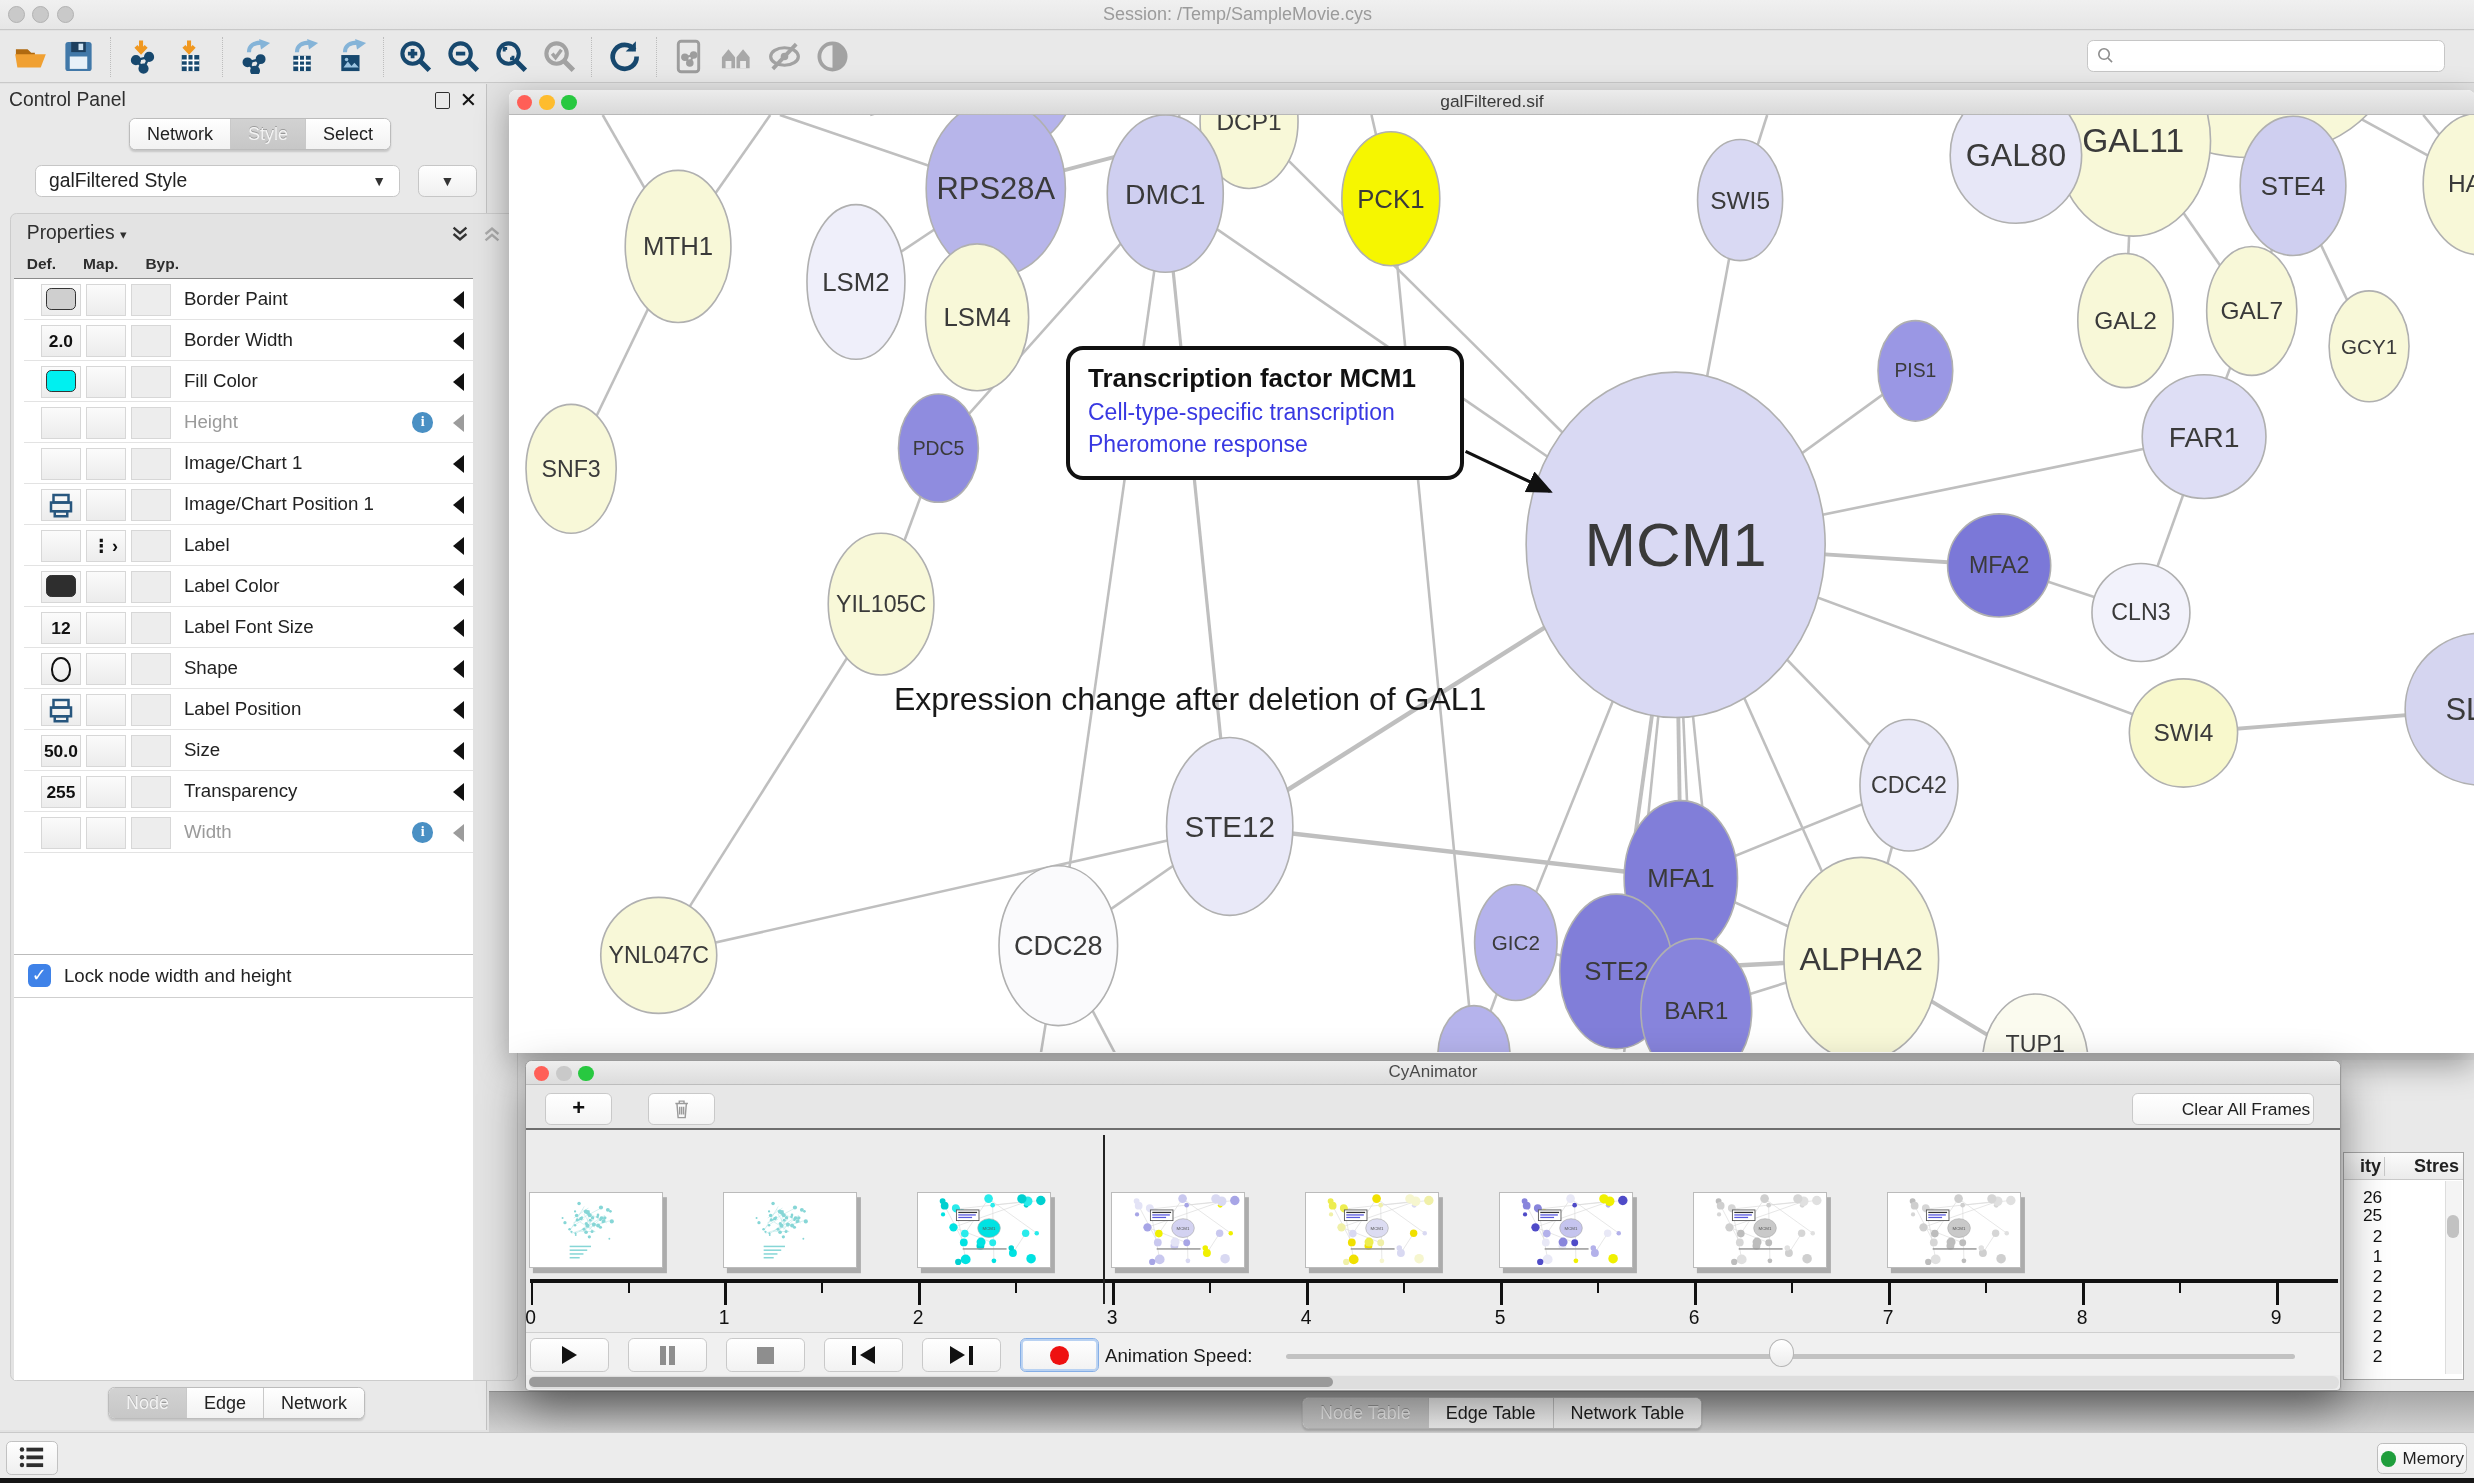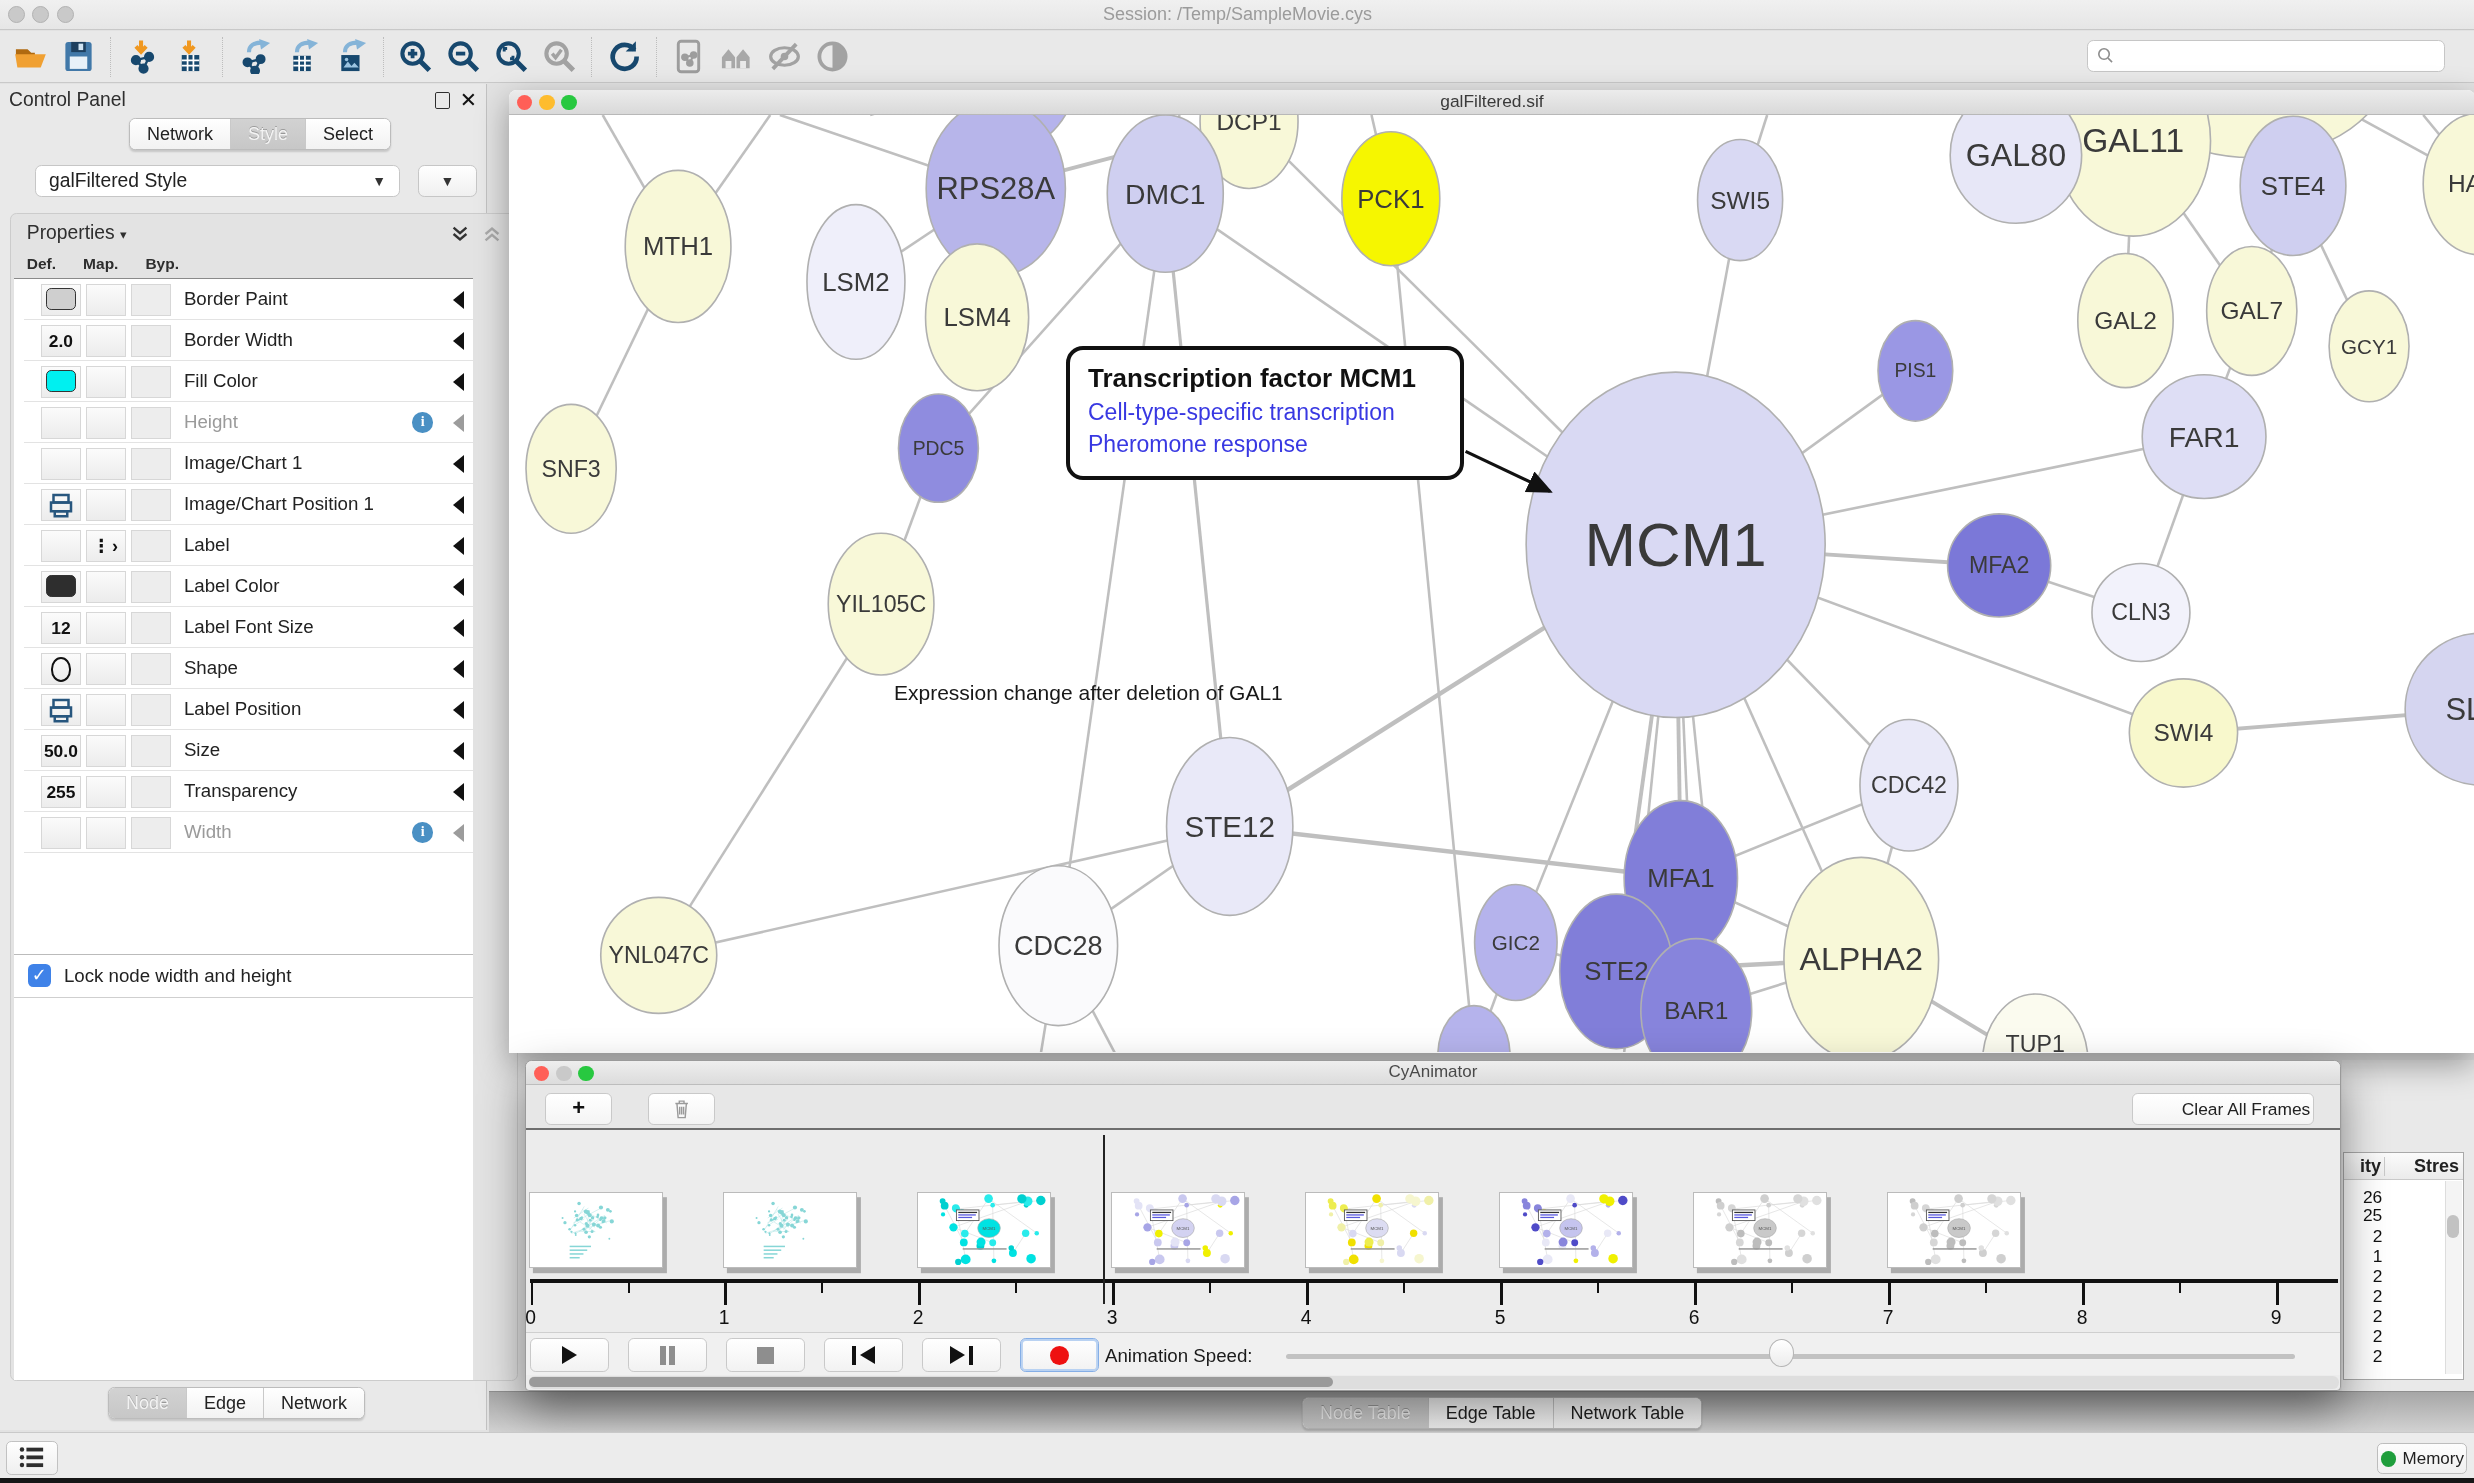--- a/index.html
+++ b/index.html
@@ -61,21 +61,21 @@
 
   
   #net-window { left:509px; top:90px; width:1966px; height:963px; background:#fff; border-radius:7.7px 7.7px 0 0; box-shadow:0 11.6px 32px rgba(0,0,0,0.35); }
   #net-titlebar { left:0; top:0; width:100%; height:24.5px; background:linear-gradient(#ececec,#d9d9d9); border-bottom:1.3px solid #b8b8b8; border-radius:7.7px 7.7px 0 0; }
   #net-title { width:100%; text-align:center; line-height:23px; font-size:17.4px; color:#3a3a3a; }
   .mac-dot { position:absolute; top:4.5px; width:15.5px; height:15.5px; border-radius:50%; }
   #net-canvas { left:0; top:24.5px; width:1966px; height:937px; }
   #annotation-box { left:1067px; top:345px; width:398px; height:134px; background:#fff; border:4.5px solid #111; border-radius:17px; padding:13px 6.4px 6.4px 18px; z-index:5; }
   #annotation-title { font-size:26px; font-weight:bold; color:#111; }
   .annotation-link { font-size:23px; color:#3838e2; margin-top:5.2px; }
-  #net-caption { left:895px; top:680px; font-size:21px; color:#181818; z-index:4; }
+  #net-caption { left:895px; top:680px; font-size:32px; color:#181818; z-index:4; }
 
   
   #cyanimator { left:525px; top:1060px; width:1816px; height:331px; background:#ececec; border-radius:6.4px 6.4px 3.9px 3.9px; box-shadow:0 18px 45px rgba(0,0,0,0.45); border:0.6px solid #9a9a9a; }
   #cya-titlebar { left:0; top:0; width:100%; height:24px; background:linear-gradient(#eeeeee,#dcdcdc); border-bottom:1.3px solid #bdbdbd; border-radius:6.4px 6.4px 0 0; }
   #cya-title { width:100%; text-align:center; line-height:22.6px; font-size:17px; color:#4a4a4a; }
   #cya-toolbar { left:0; top:24px; width:100%; height:45px; background:#e7e7e7; border-bottom:2.6px solid #6e6e6e; }
   .cya-btn { position:absolute; top:7.7px; height:32px; border:1.3px solid #c9c9c9; border-radius:5.8px; background:linear-gradient(#ffffff,#f4f4f4); text-align:center; }
   #cya-add { left:19.3px; width:67px; font-size:22px; font-weight:bold; line-height:28px; color:#111; }
   #cya-trash { left:122px; width:67px; }
   #cya-trash svg { width:19.3px; height:22px; margin-top:3.9px; }

